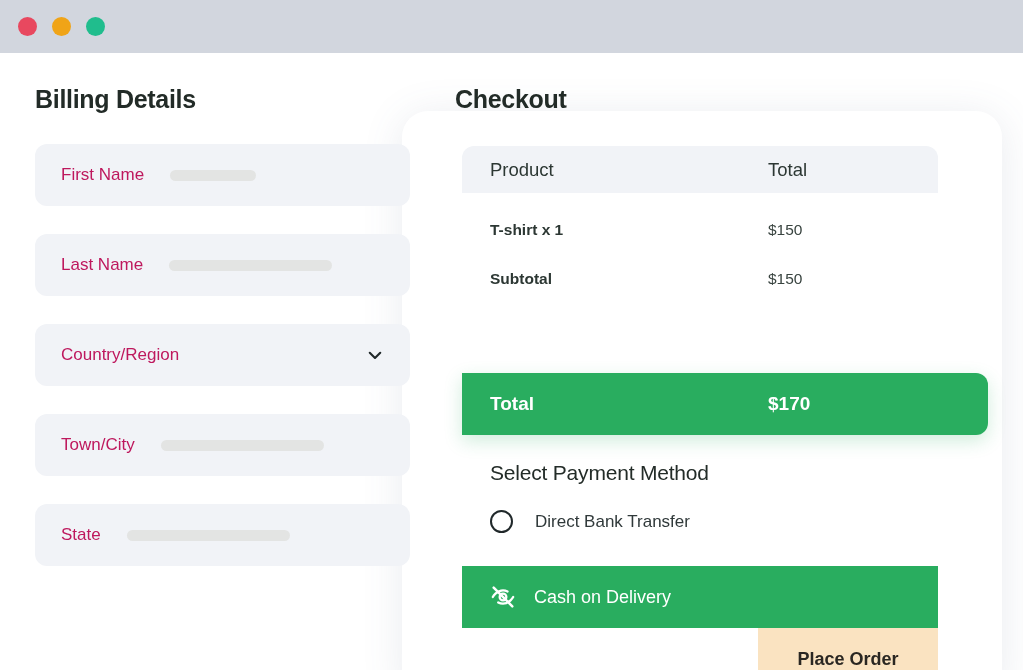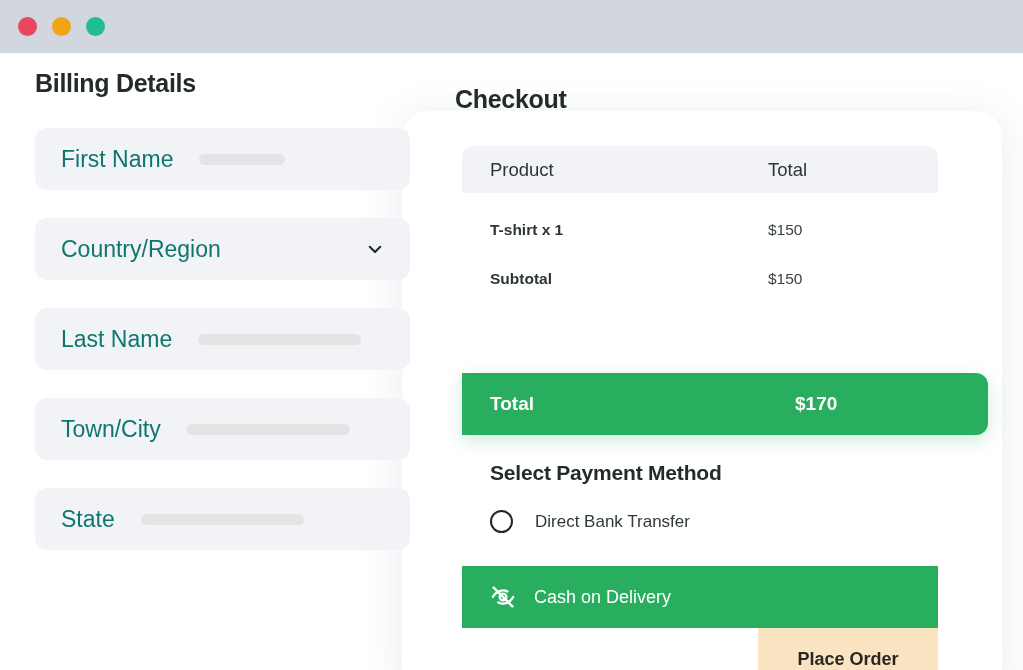--- a/index.html
+++ b/index.html
@@ -38,21 +38,21 @@
   
   .body-area {
     position: absolute;
     left: 0; top: 53px;
     width: 1023px; height: 617px;
   }
 
   
   .billing {
     position: absolute;
-    left: 35px; top: 16px;
+    left: 35px; top: 32px;
     width: 375px;
   }
   .section-title {
     font-size: 25px;
     font-weight: bold;
     color: #222b27;
     letter-spacing: -0.3px;
     margin-bottom: 30px;
   }
   .field {
@@ -60,22 +60,22 @@
     width: 375px;
     height: 62px;
     background: #f1f3f7;
     border-radius: 12px;
     margin-bottom: 28px;
     display: flex;
     align-items: center;
     padding: 0 26px;
   }
   .field-label {
-    font-size: 23px;
-    color: #0f766e;
+    font-size: 17px;
+    color: #be185d;
     white-space: nowrap;
   }
   .field-bar {
     height: 11px;
     background: #e3e4e3;
     border-radius: 6px;
     margin-left: 26px;
   }
   .bar-short { width: 86px; }
   .bar-long  { width: 163px; }
@@ -161,36 +161,35 @@
   .total-label {
     font-size: 19px;
     font-weight: bold;
     color: #ffffff;
     width: 278px;
   }
   .total-amount {
     font-size: 19px;
     font-weight: bold;
     color: #ffffff;
-    margin-left: 27px;
   }
 
   
   .payment-panel {
     position: absolute;
     left: 462px;
     top: 382px;
     width: 476px;
     height: 131px;
     background: #ffffff;
     padding: 26px 28px 0 28px;
   }
   .payment-title {
     font-size: 21px;
-    font-weight: bold;
+    font-weight: normal;
     color: #232c28;
     letter-spacing: -0.2px;
     margin-bottom: 25px;
   }
   .radio-row {
     display: flex;
     align-items: center;
     gap: 22px;
   }
   .radio {
@@ -261,29 +260,29 @@
 
     <div class="billing">
       <div class="section-title">Billing Details</div>
 
       <div class="field">
         <span class="field-label">First Name</span>
         <span class="field-bar bar-short"></span>
       </div>
 
       <div class="field">
+        <span class="field-label">Last Name</span>
+        <span class="field-bar bar-long"></span>
+      </div>
+
+      <div class="field">
         <span class="field-label">Country/Region</span>
         <svg class="chevron" viewBox="0 0 24 24" fill="none">
           <path d="M5 9l7 7 7-7" stroke="#20282a" stroke-width="2.8" stroke-linecap="round" stroke-linejoin="round"></path>
         </svg>
-      </div>
-
-      <div class="field">
-        <span class="field-label">Last Name</span>
-        <span class="field-bar bar-long"></span>
       </div>
 
       <div class="field">
         <span class="field-label">Town/City</span>
         <span class="field-bar bar-long"></span>
       </div>
 
       <div class="field">
         <span class="field-label">State</span>
         <span class="field-bar bar-long"></span>

